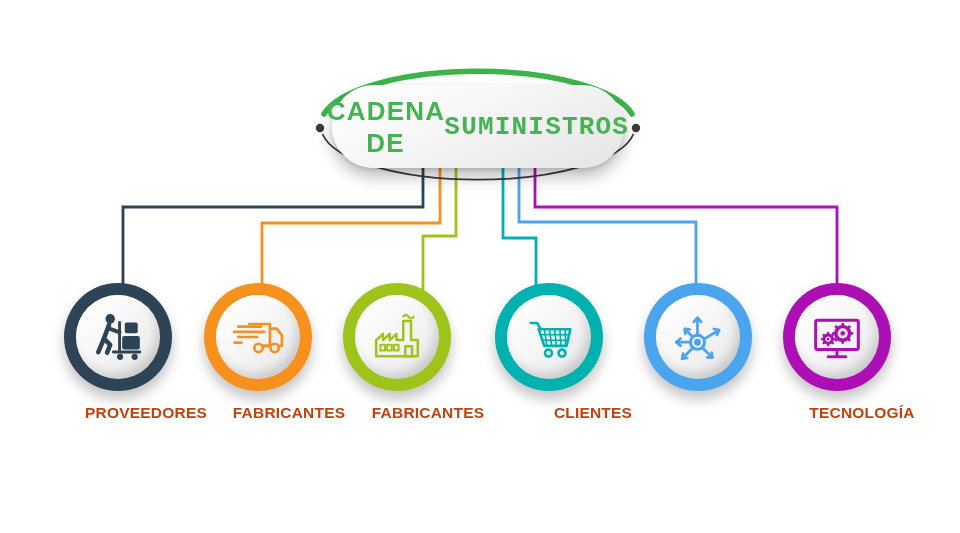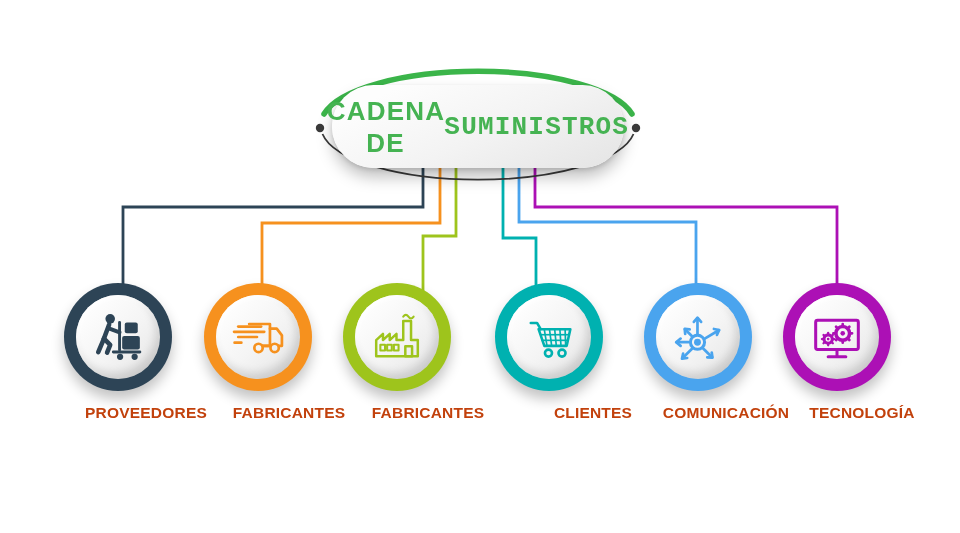--- a/index.html
+++ b/index.html
@@ -146,21 +146,20 @@
             <path d="M10.7 41 L9.6 45.9 L14.6 45.2"></path>
           <path d="M29.5 35.5 L38.5 44.5"></path>
             <path d="M38.2 39.9 L38.9 44.9 L33.9 44.6"></path>
         </g>
         <g stroke="none" fill="#4aa4ee">
           <circle cx="24.5" cy="30" r="3.3"></circle>
         </g>
       </svg>
     </div>
   </div>
-  <div class="node-label" style="left:699px">COMUNICACIÓN</div>
 
   <div class="node" style="left: 783px; background-color: rgb(172, 16, 181);">
     <div class="disc">
       <svg width="52" height="52" viewBox="0 0 50 50">
         <g fill="none" stroke-linecap="round" stroke-linejoin="round" stroke="#ac10b5">
           <rect x="4.5" y="9" width="41" height="28" rx="1.8" stroke-width="2.9"></rect>
           <path d="M25 37 V43.5" stroke-width="2.9"></path>
           <path d="M16.5 44 H33.5" stroke-width="2.9"></path>
           <circle cx="30.5" cy="21.5" r="6.6" stroke-width="3.4"></circle>
           <path d="M30.5 12.5 V15 M36.9 15.1 L35.2 16.9 M39.5 21.5 H37 M36.9 27.9 L35.2 26.1 M30.5 30.5 V28 M24.1 27.9 L25.8 26.1 M21.5 21.5 H24 M24.1 15.1 L25.8 16.9" stroke-width="2.6"></path>

